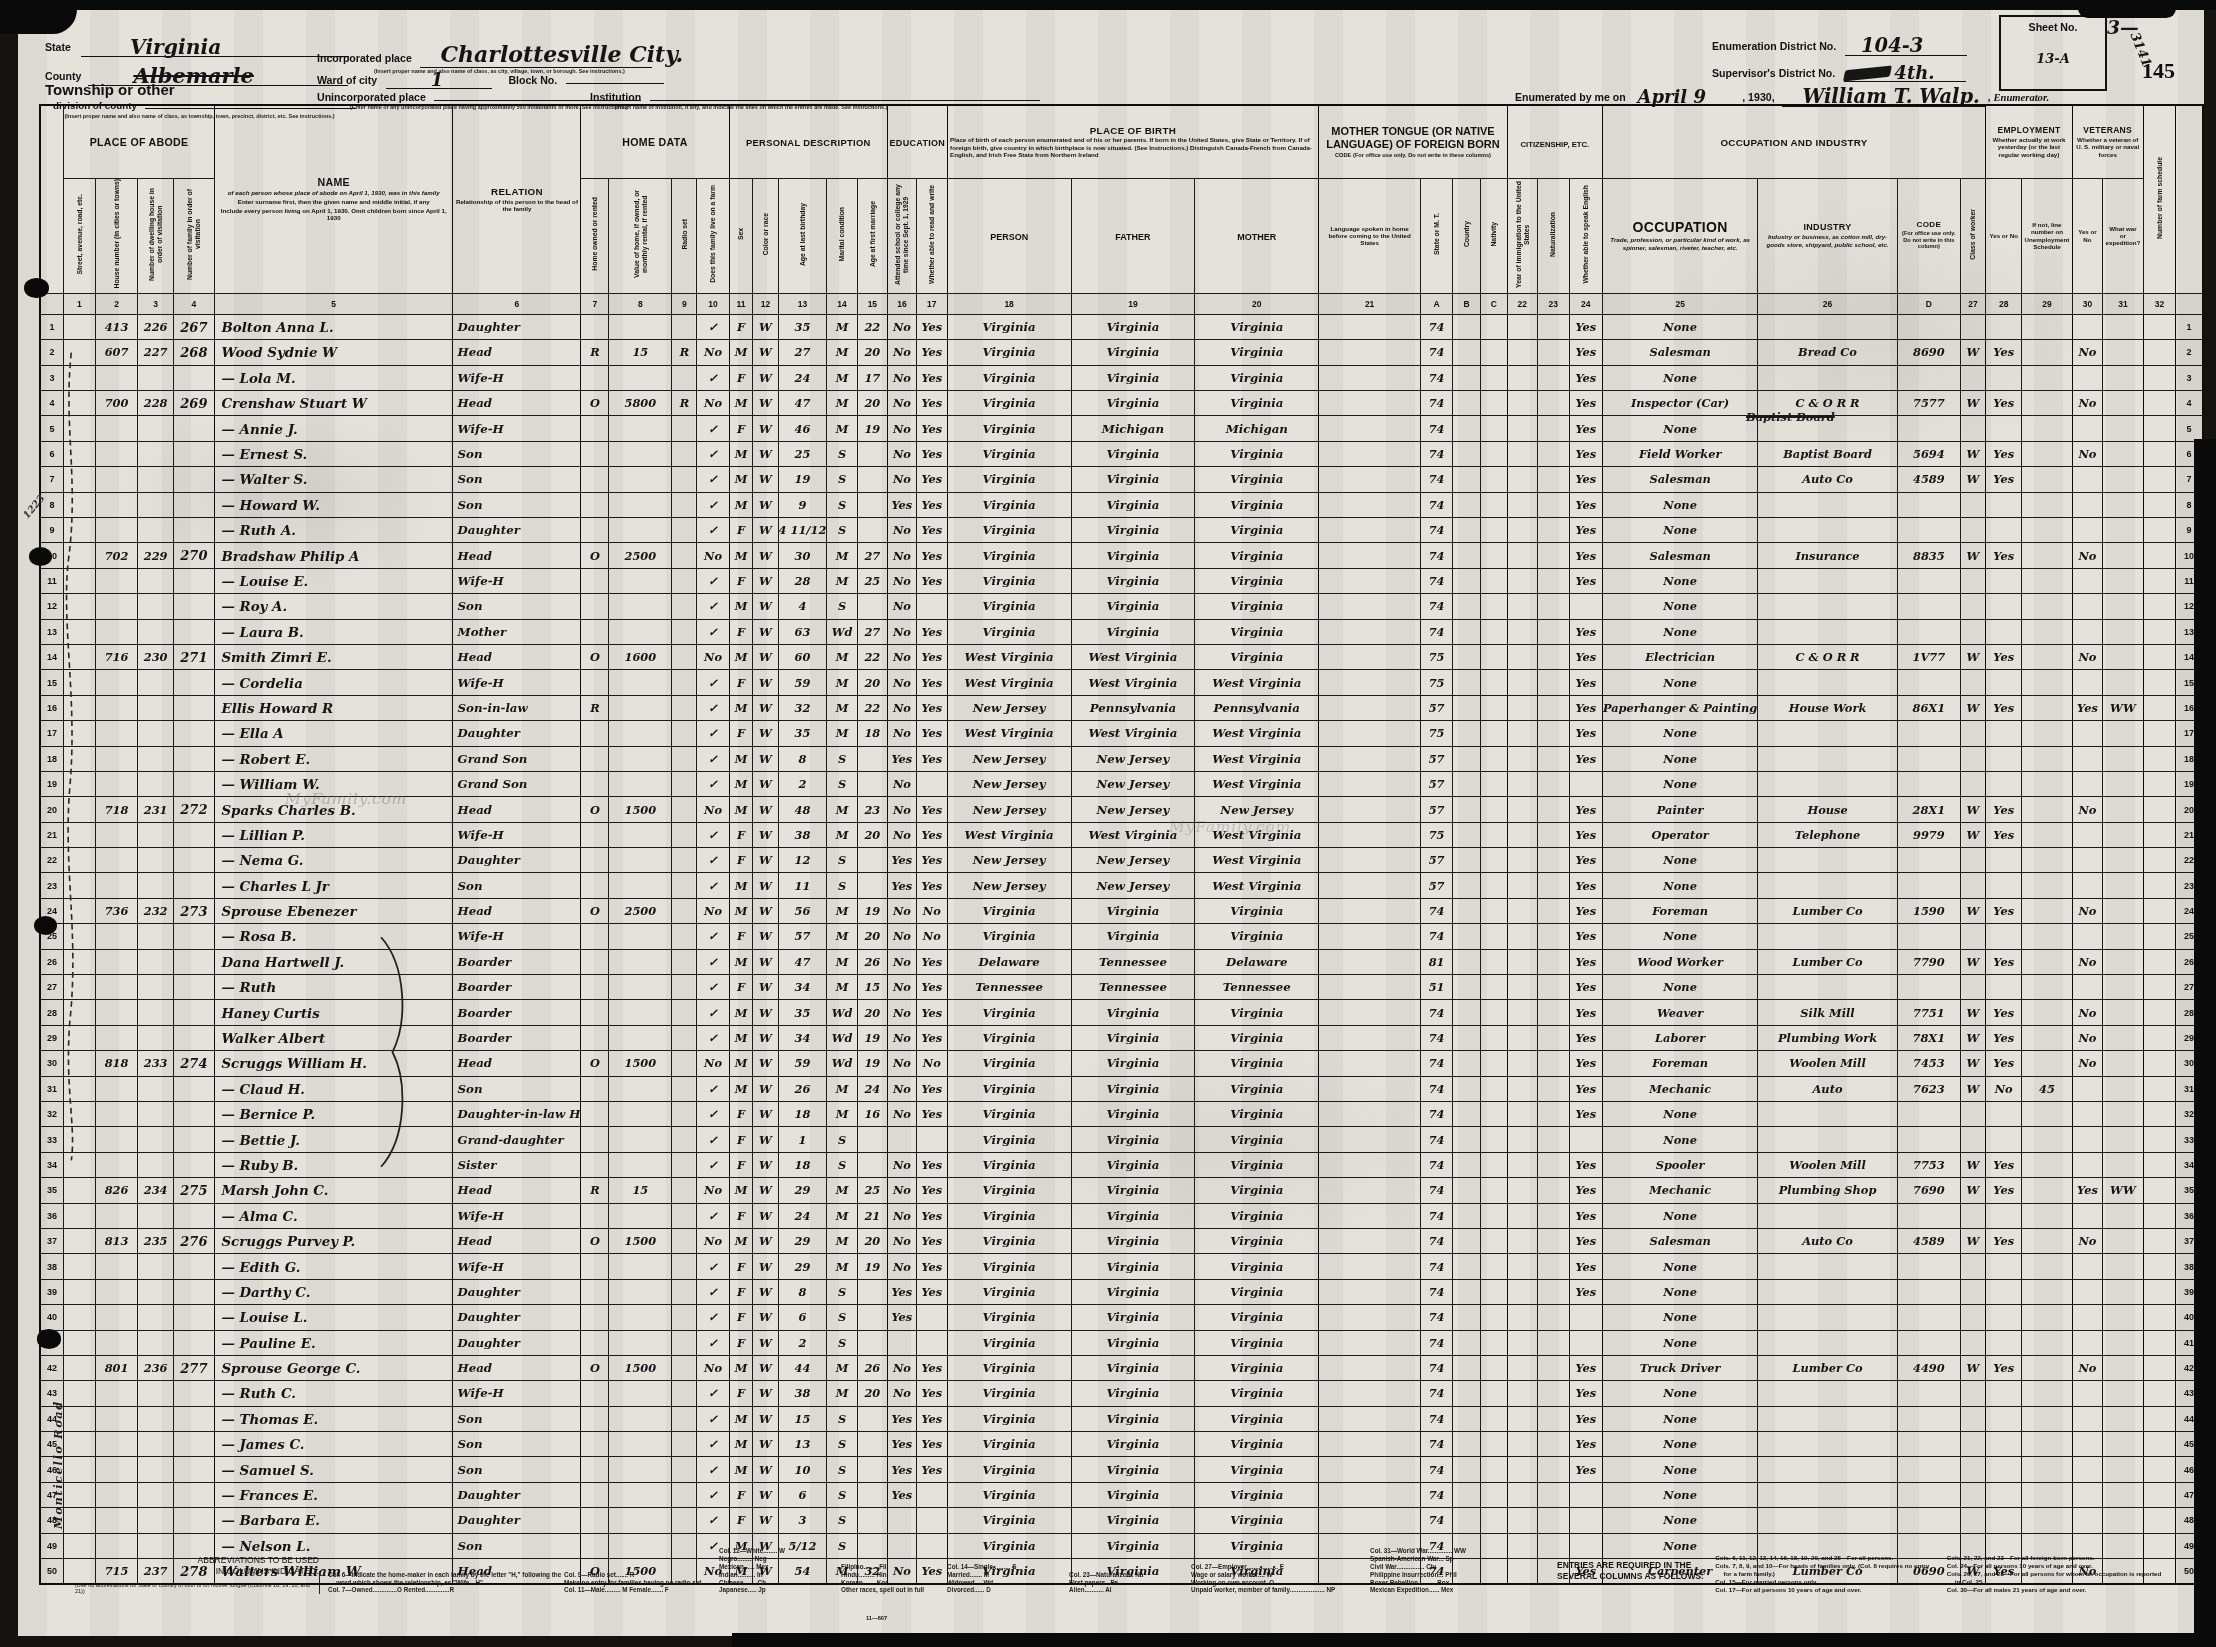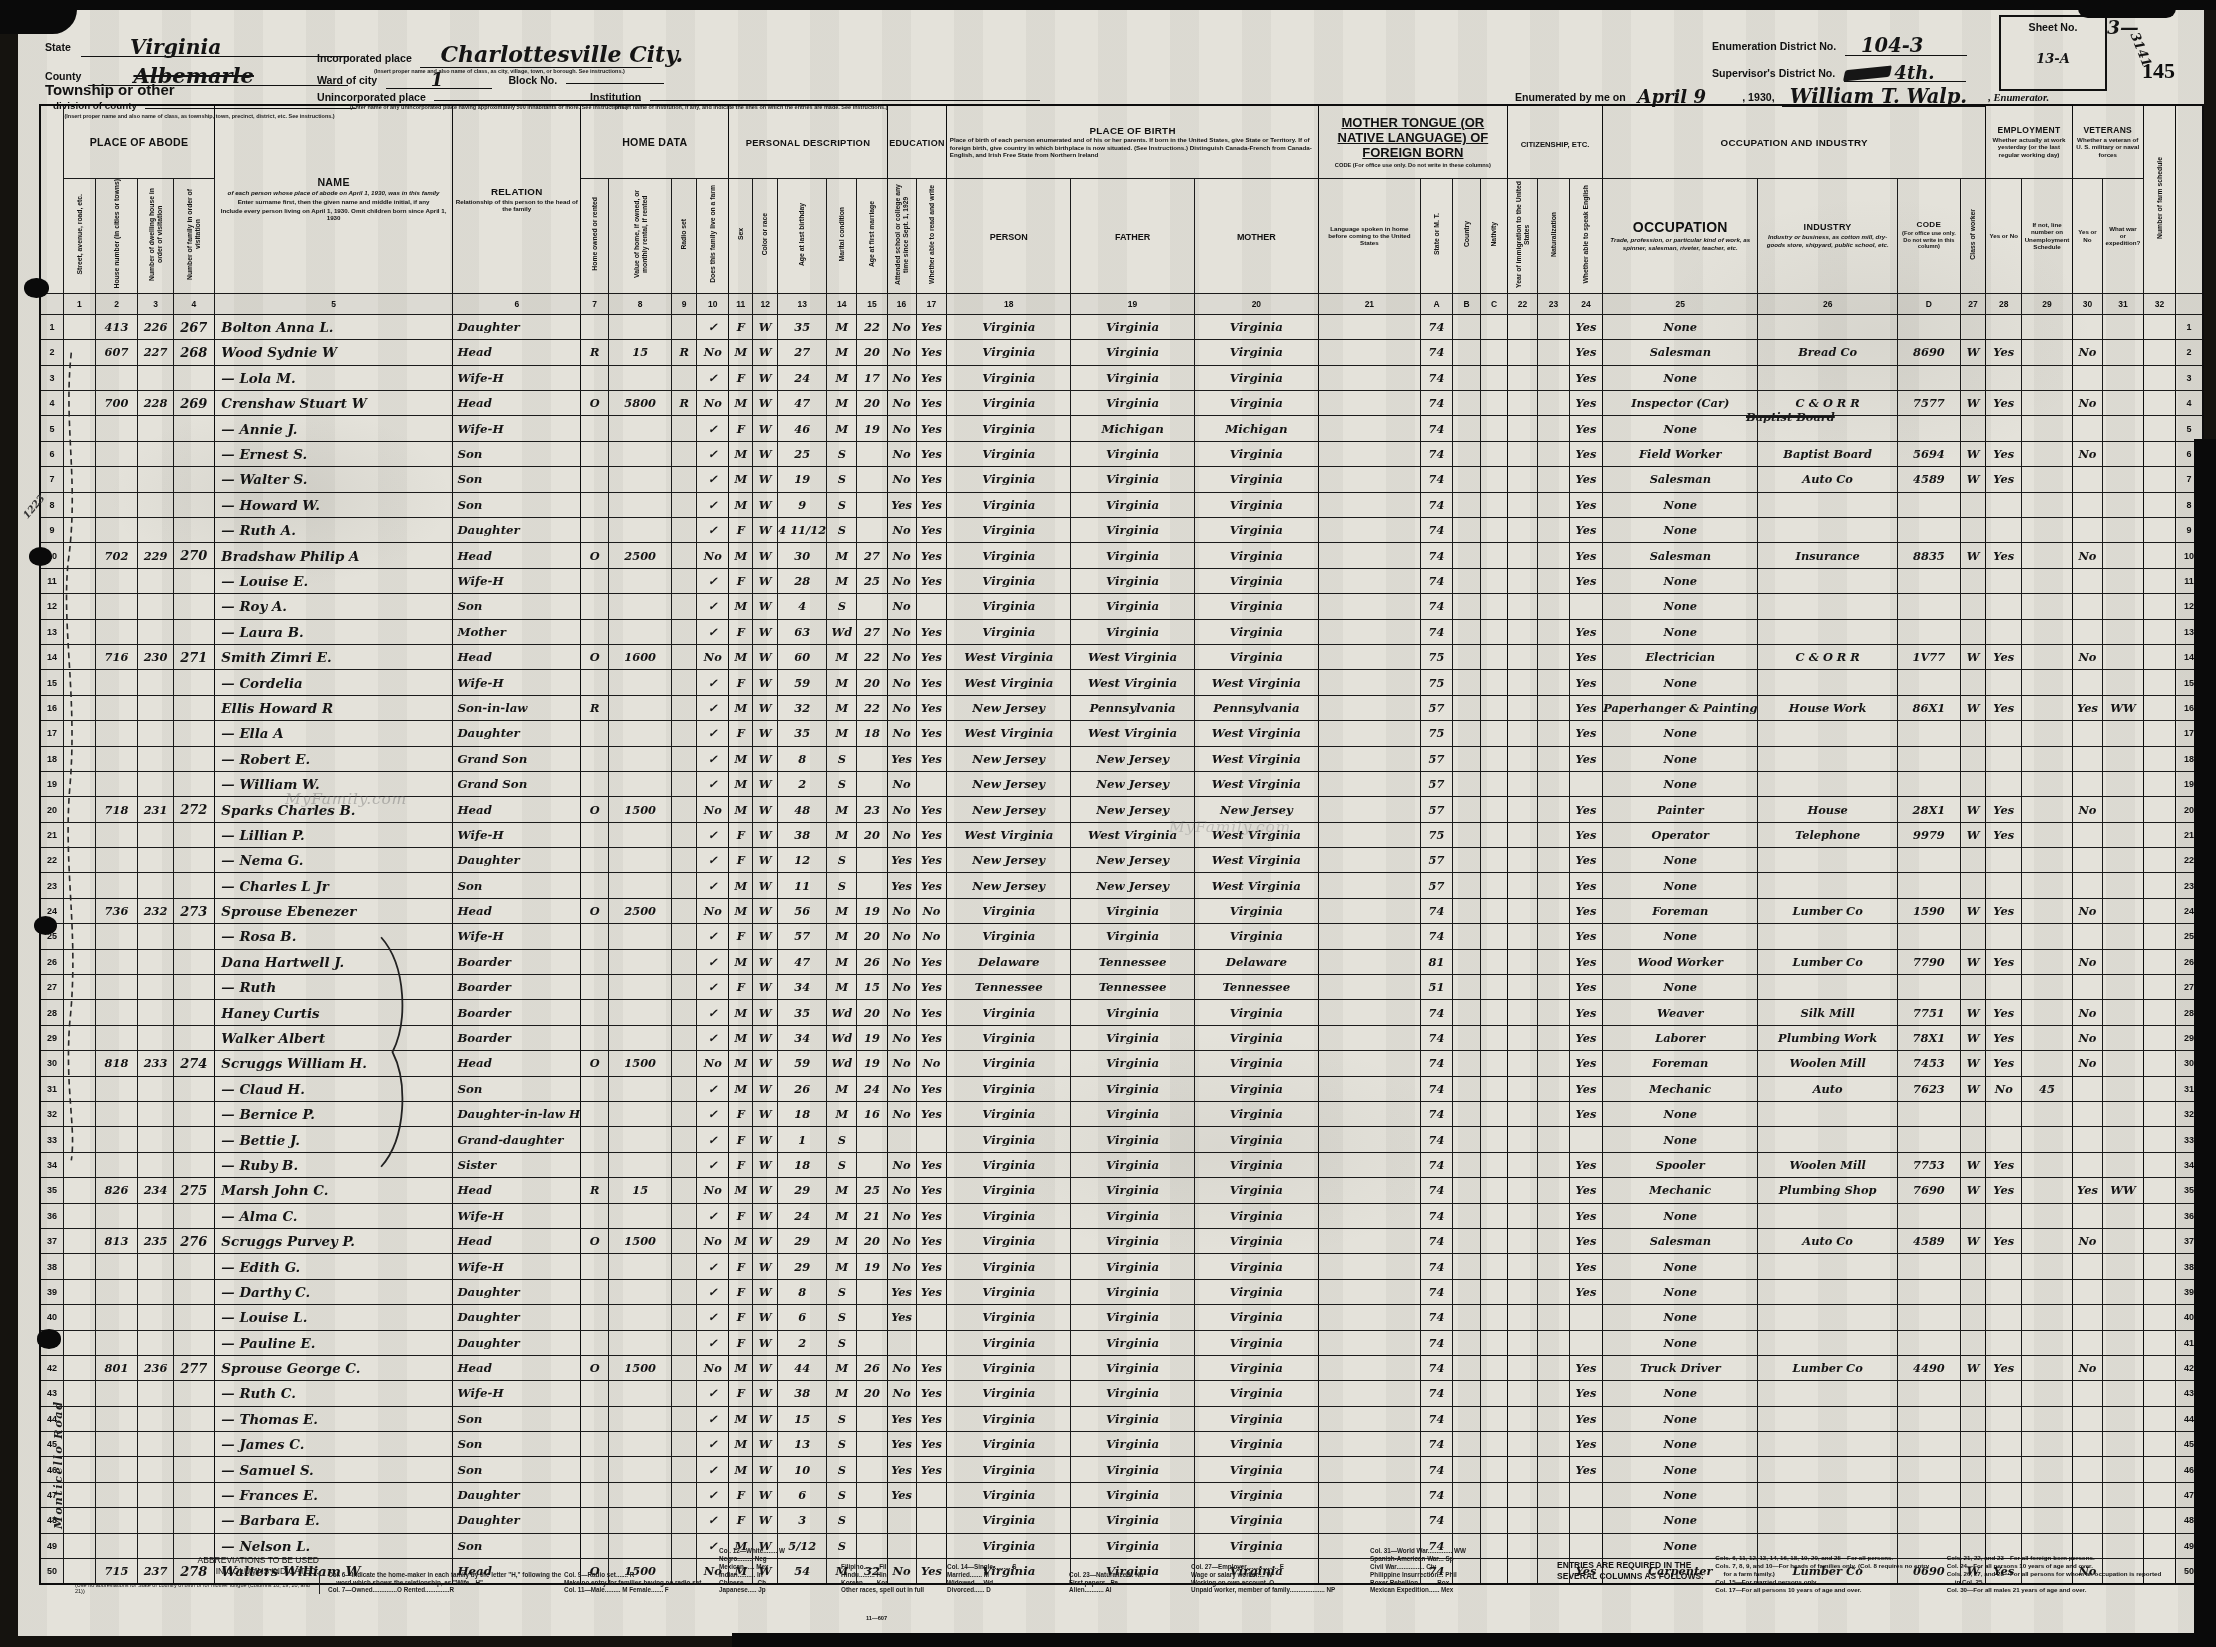--- a/index.html
+++ b/index.html
@@ -157,21 +157,21 @@
       <div class="hw annot" style="left:2089px;top:8.1px;font-size:18.7px;">3—</div>
       <div class="hw annot" style="left:2105px;top:34px;font-size:13px;transform:rotate(68deg);">3141</div>
       <div class="stamp">145</div>
 
       <div class="fld" style="left:1497px;top:75px;">
         <span class="lbl">Enumerated by me on</span>
         <span class="fline" style="width:106px;margin-left:3.3px;">
           <span class="hw" style="font-size:18px;position:relative;top:1.6px;left:4.9px;">April 9</span>
         </span>
         <span class="lbl">, 1930,</span>
-        <span class="fline" style="width:203px;margin-left:3.3px;">
+        <span class="fline" style="width:203px;margin-left:3.3px;text-align:center;">
           <span class="hw" style="font-size:19.5px;position:relative;top:1.6px;left:8.1px;">William T. Walp.</span>
         </span>
         <span class="lbl" style="font-style:italic;font-family:'Liberation Serif',serif;">, Enumerator.</span>
       </div>
     </div>
 
     <table class="census">
       <colgroup>
         <col style="width:24.4px">
           <col style="width:33px">
@@ -227,21 +227,21 @@
             <div class="gd">Relationship of this person to the head of the family</div>
           </th>
           <th colspan="4" class="gb"><span class="gt">HOME DATA</span></th>
           <th colspan="5" class="gb"><span class="gt" style="font-size:9.4px;">PERSONAL DESCRIPTION</span></th>
           <th colspan="2" class="gb"><span class="gt" style="font-size:9px;">EDUCATION</span></th>
           <th colspan="3" class="gb">
             <div class="gt" style="font-size:9.8px;">PLACE OF BIRTH</div>
             <div class="gd gdj">Place of birth of each person enumerated and of his or her parents.  If born in the United States, give State or Territory.  If of foreign birth, give country in which birthplace is now situated.  (See Instructions.)  Distinguish Canada-French from Canada-English, and Irish Free State from Northern Ireland</div>
           </th>
           <th colspan="4" class="gb">
-            <div class="gd" style="font-size:13px;text-decoration:underline;">MOTHER TONGUE (OR NATIVE LANGUAGE) OF FOREIGN BORN</div>
+            <div class="gd" style="font-size:11px;">MOTHER TONGUE (OR NATIVE LANGUAGE) OF FOREIGN BORN</div>
             <div class="gd" style="font-size:5.7px;">CODE  (For office use only.  Do not write in these columns)</div>
           </th>
           <th colspan="3" class="gb"><span class="gd" style="font-size:7.7px;">CITIZENSHIP, ETC.</span></th>
           <th colspan="4" class="gb"><span class="gt" style="font-size:9.8px;">OCCUPATION AND INDUSTRY</span></th>
           <th colspan="2" class="gb">
             <div class="gt" style="font-size:8.5px;">EMPLOYMENT</div>
             <div class="gd">Whether actually at work yesterday (or the last regular working day)</div>
           </th>
           <th colspan="2" class="gb">
             <div class="gt" style="font-size:8.5px;">VETERANS</div>

